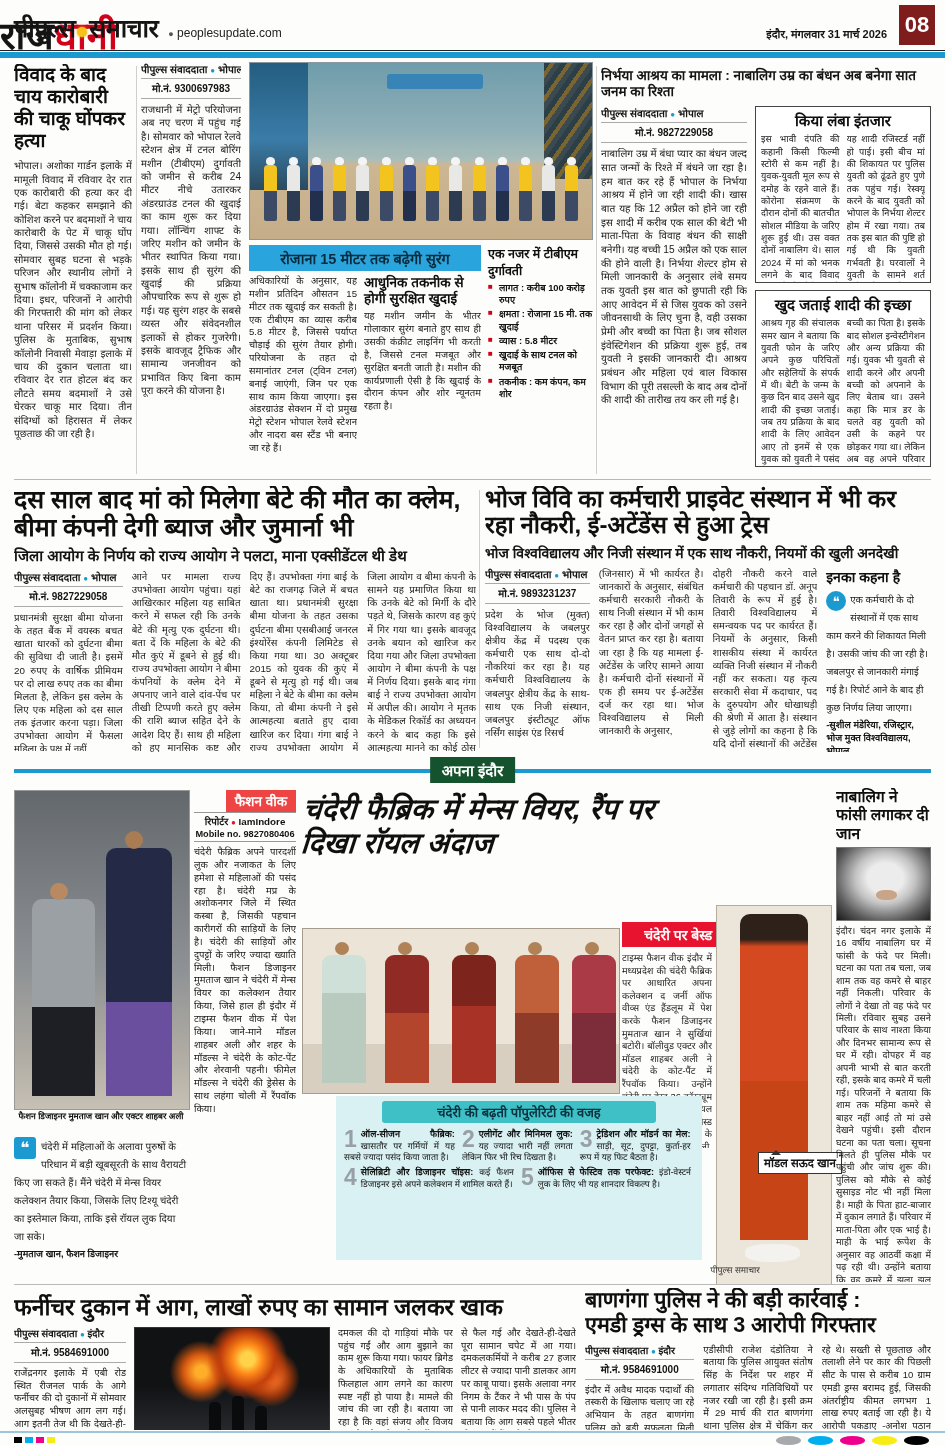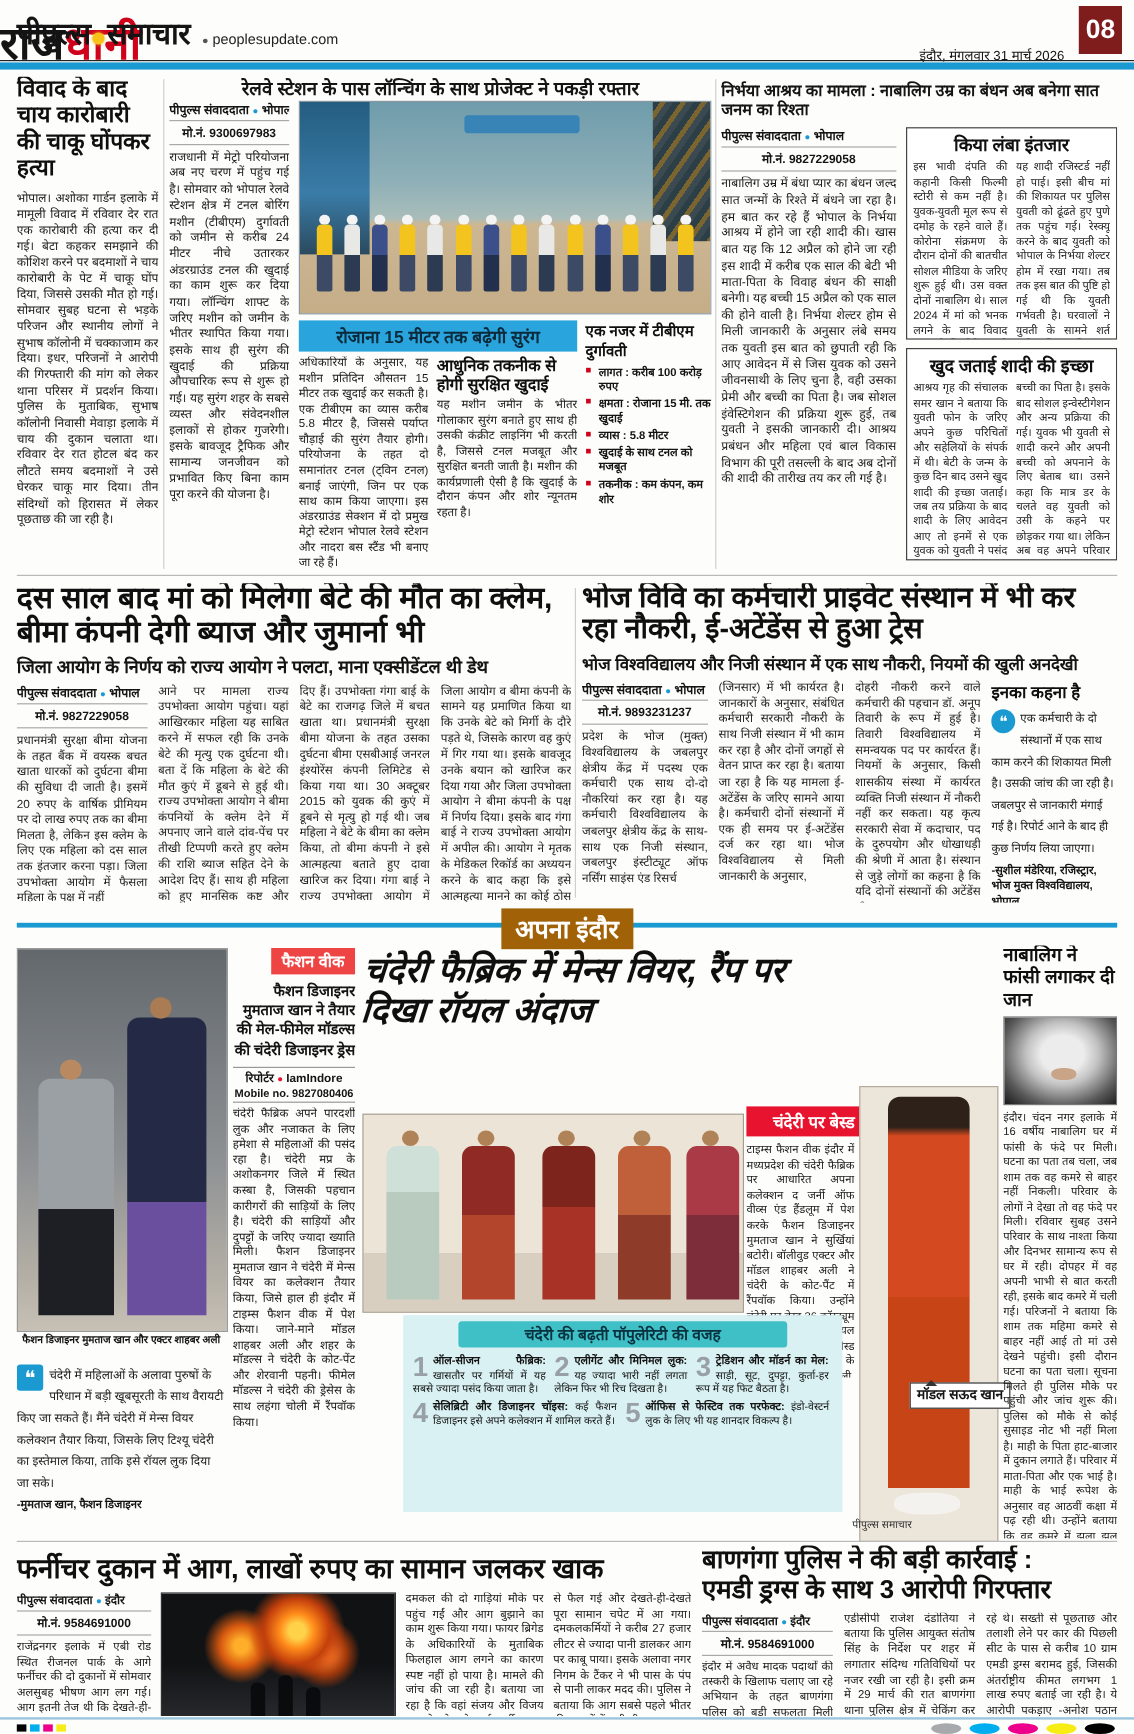--- a/index.html
+++ b/index.html
@@ -12,21 +12,21 @@
   .hline{position:absolute;height:1px;background:#b9b9b9;}
 
   
   .mast{position:absolute;left:14px;top:10px;display:flex;align-items:baseline;gap:10px;z-index:3;}
   .logo{font-size:25px;font-weight:800;letter-spacing:-0.5px;white-space:nowrap;}
   .bulb{display:inline-block;width:10px;height:10px;border-radius:50%;background:#f6c21a;box-shadow:0 0 3px #f6c21a;margin:0 2px;}
   .site{font-size:12px;color:#222;white-space:nowrap;}
   .site .sdot{color:#555;font-size:9px;}
   .section-title{position:absolute;left:0;right:0;top:8px;text-align:left;font-size:38px;font-weight:800;z-index:1;}
   .sec-red{color:#d0021b;}
-  .dateline{position:absolute;right:58px;top:26px;font-size:11px;font-weight:400;margin-top:12px;}
+  .dateline{position:absolute;right:58px;top:26px;font-size:11px;font-weight:700;}
   .pagebox{position:absolute;right:10px;top:5px;width:36px;height:40px;background:#7f1d1d;color:#fff;
            display:flex;align-items:center;justify-content:center;font-size:22px;font-weight:700;}
   .hr-black{position:absolute;left:0;right:0;top:50px;height:1px;background:#222;}
   .hr-blue{position:absolute;left:0;right:0;top:52px;height:6px;background:#1b9ad2;}
 
   
   .byline{font-weight:700;font-size:10.3px;border-bottom:1px solid #aaa;padding-bottom:2px;white-space:nowrap;overflow:hidden;}
   .bdot{color:#1b9ad2;font-size:8px;}
   .phone{text-align:center;font-weight:700;font-size:10px;border-bottom:1px solid #aaa;padding:2px 0 3px;margin-bottom:4px;}
 
@@ -76,22 +76,22 @@
   .sub2{font-size:15px;font-weight:700;margin:4px 0 5px;}
   .cols{display:flex;gap:9px;}
   .cols>.col{flex:1;min-width:0;}
   .saybox h4{font-size:14px;font-weight:800;margin-bottom:3px;}
   .qcircle{float:left;width:20px;height:20px;border-radius:50%;background:#1b9ad2;color:#fff;font-size:13px;
            text-align:center;line-height:21px;margin:2px 4px 0 0;}
   .attrib{font-size:9.4px;font-weight:700;margin-top:3px;}
 
   
   .bline{position:absolute;top:12px;left:14px;right:14px;height:4px;background:#1b9ad2;}
-  .btag{position:absolute;left:50%;top:0;transform:translateX(-50%);background:#a16207;color:#fff;
-        font-size:21px;font-weight:800;padding:3px 12px;white-space:nowrap;}
+  .btag{position:absolute;left:50%;top:0;transform:translateX(-50%);background:#14532d;color:#fff;
+        font-size:15px;font-weight:800;padding:3px 12px;white-space:nowrap;}
 
   
   .designers{position:relative;width:100%;height:100%;overflow:hidden;border:1px solid #999;
         background:linear-gradient(180deg,#63686d 0%,#8d9194 55%,#b3aea5 85%,#c6c0b5 100%);}
   .fig1{position:absolute;left:10%;bottom:4%;width:36%;height:62%;border-radius:10px 10px 0 0;
         background:linear-gradient(180deg,#9aa0a4 0 55%,#1d1f24 55% 100%);}
   .fig1::before{content:"";position:absolute;top:-16px;left:28%;width:18px;height:17px;border-radius:50%;background:#b98a62;}
   .fig2{position:absolute;right:10%;bottom:4%;width:38%;height:78%;border-radius:10px 10px 0 0;
         background:linear-gradient(180deg,#242a46 0 62%,#6a4f9e 62% 100%);}
   .fig2::before{content:"";position:absolute;top:-17px;left:30%;width:18px;height:18px;border-radius:50%;background:#a97c54;}
@@ -176,21 +176,20 @@
     <div class="hr-blue"></div>
   </div>
 
   <div class="abs" style="left:14px;top:64px;width:118px;height:412px;overflow:hidden;">
     <h3 class="murder-h">विवाद के बाद चाय कारोबारी की चाकू घोंपकर हत्या</h3>
     <div class="j" style="height:330px;">भोपाल। अशोका गार्डन इलाके में मामूली विवाद में रविवार देर रात एक कारोबारी की हत्या कर दी गई। बेटा कहकर समझाने की कोशिश करने पर बदमाशों ने चाय कारोबारी के पेट में चाकू घोंप दिया, जिससे उसकी मौत हो गई। सोमवार सुबह घटना से भड़के परिजन और स्थानीय लोगों ने सुभाष कॉलोनी में चक्काजाम कर दिया। इधर, परिजनों ने आरोपी की गिरफ्तारी की मांग को लेकर थाना परिसर में प्रदर्शन किया। पुलिस के मुताबिक, सुभाष कॉलोनी निवासी मेवाड़ा इलाके में चाय की दुकान चलाता था। रविवार देर रात होटल बंद कर लौटते समय बदमाशों ने उसे घेरकर चाकू मार दिया। तीन संदिग्धों को हिरासत में लेकर पूछताछ की जा रही है।</div>
   </div>
   <div class="vline" style="left:136px;top:66px;height:408px;"></div>
 
   <div class="abs" style="left:141px;top:62px;width:452px;height:414px;overflow:hidden;">
-    <div class="kicker">रेलवे स्टेशन के पास लॉन्चिंग के साथ प्रोजेक्ट ने पकड़ी रफ्तार</div>
     <div class="m-grid">
       <div class="m-bcol">
         <div class="byline"><span>पीपुल्स संवाददाता</span> <span class="bdot">●</span> <span>भोपाल</span></div>
         <div class="phone">मो.नं. 9300697983</div>
         <div class="j" style="height:300px;">राजधानी में मेट्रो परियोजना अब नए चरण में पहुंच गई है। सोमवार को भोपाल रेलवे स्टेशन क्षेत्र में टनल बोरिंग मशीन (टीबीएम) दुर्गावती को जमीन से करीब 24 मीटर नीचे उतारकर अंडरग्राउंड टनल की खुदाई का काम शुरू कर दिया गया। लॉन्चिंग शाफ्ट के जरिए मशीन को जमीन के भीतर स्थापित किया गया। इसके साथ ही सुरंग की खुदाई की प्रक्रिया औपचारिक रूप से शुरू हो गई। यह सुरंग शहर के सबसे व्यस्त और संवेदनशील इलाकों से होकर गुजरेगी। इसके बावजूद ट्रैफिक और सामान्य जनजीवन को प्रभावित किए बिना काम पूरा करने की योजना है।</div>
       </div>
       <div class="m-main">
         <div class="m-photo">
           <div class="machine"></div>
           <div class="banner-str"></div>
@@ -319,21 +318,20 @@
   </div>
   <div class="abs f-cap" style="left:14px;top:1111px;width:174px;">फैशन डिजाइनर मुमताज खान और एक्टर शाहबर अली</div>
   <div class="abs quote-blk" style="left:14px;top:1136px;width:174px;height:146px;overflow:hidden;">
     <span class="qicon">❝</span>
     <span class="j" style="font-size:10px;">चंदेरी में महिलाओं के अलावा पुरुषों के परिधान में बड़ी खूबसूरती के साथ वैरायटी किए जा सकते हैं। मैंने चंदेरी में मेन्स वियर कलेक्शन तैयार किया, जिसके लिए टिश्यू चंदेरी का इस्तेमाल किया, ताकि इसे रॉयल लुक दिया जा सके।</span>
     <div class="attrib">-मुमताज खान, फैशन डिजाइनर</div>
   </div>
 
   <div class="abs" style="left:194px;top:790px;width:102px;height:492px;overflow:hidden;">
     <div class="f-label">फैशन वीक</div>
-    <div class="f-deck">फैशन डिजाइनर मुमताज खान ने तैयार की मेल-फीमेल मॉडल्स की चंदेरी डिजाइनर ड्रेस</div>
     <div class="f-rep"><span>रिपोर्टर</span> <span class="reddot">●</span> <span>IamIndore</span></div>
     <div class="f-mob">Mobile no. 9827080406</div>
     <div class="j" style="font-size:9.6px;height:352px;">चंदेरी फैब्रिक अपने पारदर्शी लुक और नजाकत के लिए हमेशा से महिलाओं की पसंद रहा है। चंदेरी मप्र के अशोकनगर जिले में स्थित कस्बा है, जिसकी पहचान कारीगरों की साड़ियों के लिए है। चंदेरी की साड़ियों और दुपट्टों के जरिए ज्यादा ख्याति मिली। फैशन डिजाइनर मुमताज खान ने चंदेरी में मेन्स वियर का कलेक्शन तैयार किया, जिसे हाल ही इंदौर में टाइम्स फैशन वीक में पेश किया। जाने-माने मॉडल शाहबर अली और शहर के मॉडल्स ने चंदेरी के कोट-पेंट और शेरवानी पहनी। फीमेल मॉडल्स ने चंदेरी की ड्रेसेस के साथ लहंगा चोली में रैंपवॉक किया।</div>
   </div>
 
   <div class="abs" style="left:302px;top:792px;width:404px;">
     <h1 class="fash-h">चंदेरी फैब्रिक में मेन्स वियर, रैंप पर दिखा रॉयल अंदाज</h1>
   </div>
 
   <div class="abs" style="left:302px;top:928px;width:316px;height:164px;">

